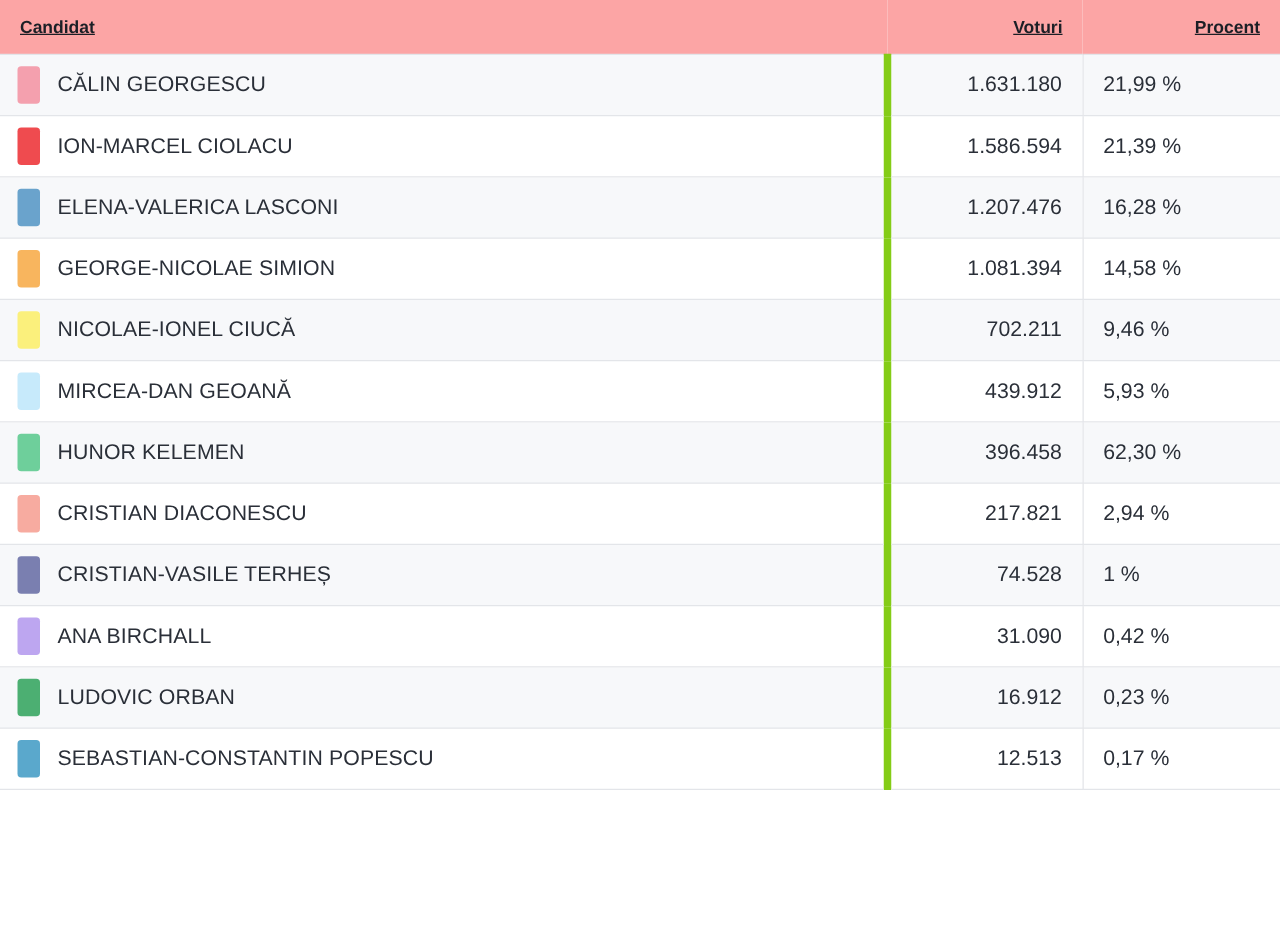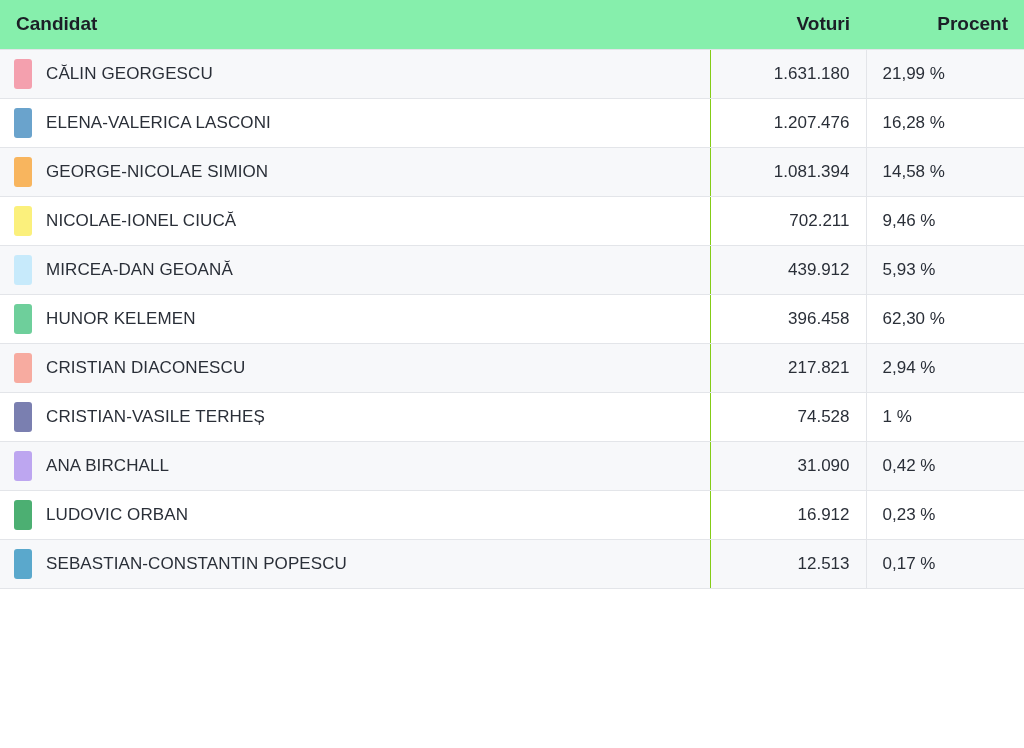--- a/index.html
+++ b/index.html
@@ -10,28 +10,29 @@
     height: 748px;
     background: #ffffff;
     font-family: "Liberation Sans", sans-serif;
   }
   #results-table {
     width: 1024px;
     border-collapse: collapse;
     table-layout: fixed;
   }
   #results-table thead th {
-    background: #86efac;
-    font-size: 19px;
+    background: #fca5a5;
+    font-size: 14px;
     font-weight: bold;
     color: #1b1f26;
     padding: 13px 16px 14px 16px;
     border-bottom: 1px solid #e3e5e9;
     text-align: left;
     white-space: nowrap;
+    text-decoration: underline;
   }
   #results-table thead th.num {
     text-align: right;
   }
   col.c-candidate { width: 710px; }
   col.c-votes { width: 156px; }
   col.c-percent { width: 158px; }
 
   #results-table tbody tr {
     height: 49px;
@@ -43,21 +44,21 @@
     border-bottom: 1px solid #e3e5e9;
     font-size: 17px;
     color: #2a2f38;
     padding: 0 16px;
     vertical-align: middle;
     white-space: nowrap;
     overflow: hidden;
   }
   #results-table tbody td.cand {
     padding-left: 14px;
-    border-right: 1px solid #84cc16;
+    border-right: 6px solid #84cc16;
   }
   #results-table tbody td.votes {
     text-align: right;
     border-right: 1px solid #e3e5e9;
   }
   #results-table tbody td.percent {
     text-align: left;
   }
   .cand-wrap {
     display: flex;
@@ -97,20 +98,30 @@
             <span class="swatch" style="background: rgb(244, 160, 174);"></span>
             <span class="cand-name">CĂLIN GEORGESCU</span>
           </div>
         </td>
         <td class="votes">1.631.180</td>
         <td class="percent">21,99 %</td>
       </tr>
       <tr>
         <td class="cand">
           <div class="cand-wrap">
+            <span class="swatch" style="background: rgb(239, 75, 79);"></span>
+            <span class="cand-name">ION-MARCEL CIOLACU</span>
+          </div>
+        </td>
+        <td class="votes">1.586.594</td>
+        <td class="percent">21,39 %</td>
+      </tr>
+      <tr>
+        <td class="cand">
+          <div class="cand-wrap">
             <span class="swatch" style="background: rgb(106, 163, 204);"></span>
             <span class="cand-name">ELENA-VALERICA LASCONI</span>
           </div>
         </td>
         <td class="votes">1.207.476</td>
         <td class="percent">16,28 %</td>
       </tr>
       <tr>
         <td class="cand">
           <div class="cand-wrap">

